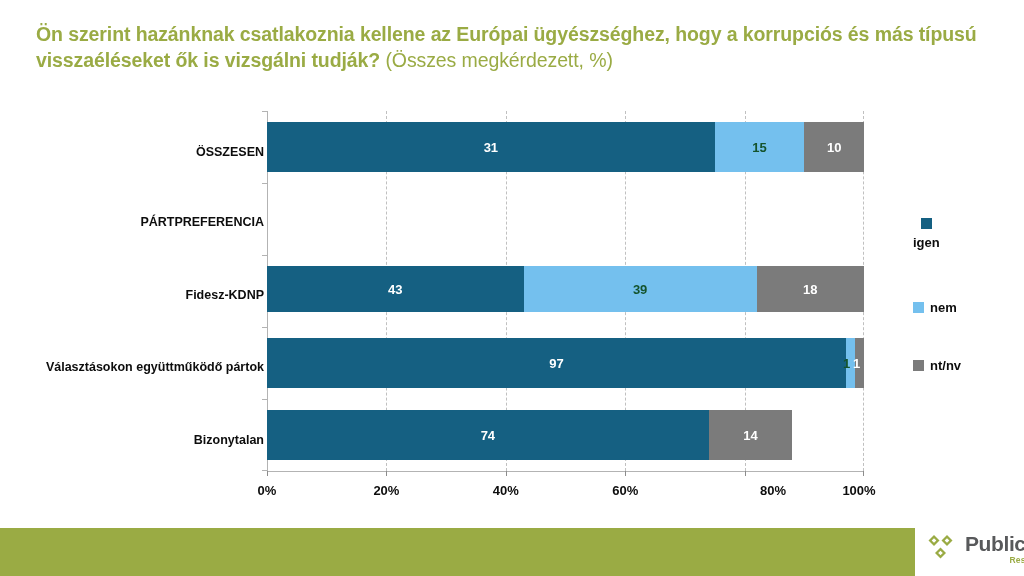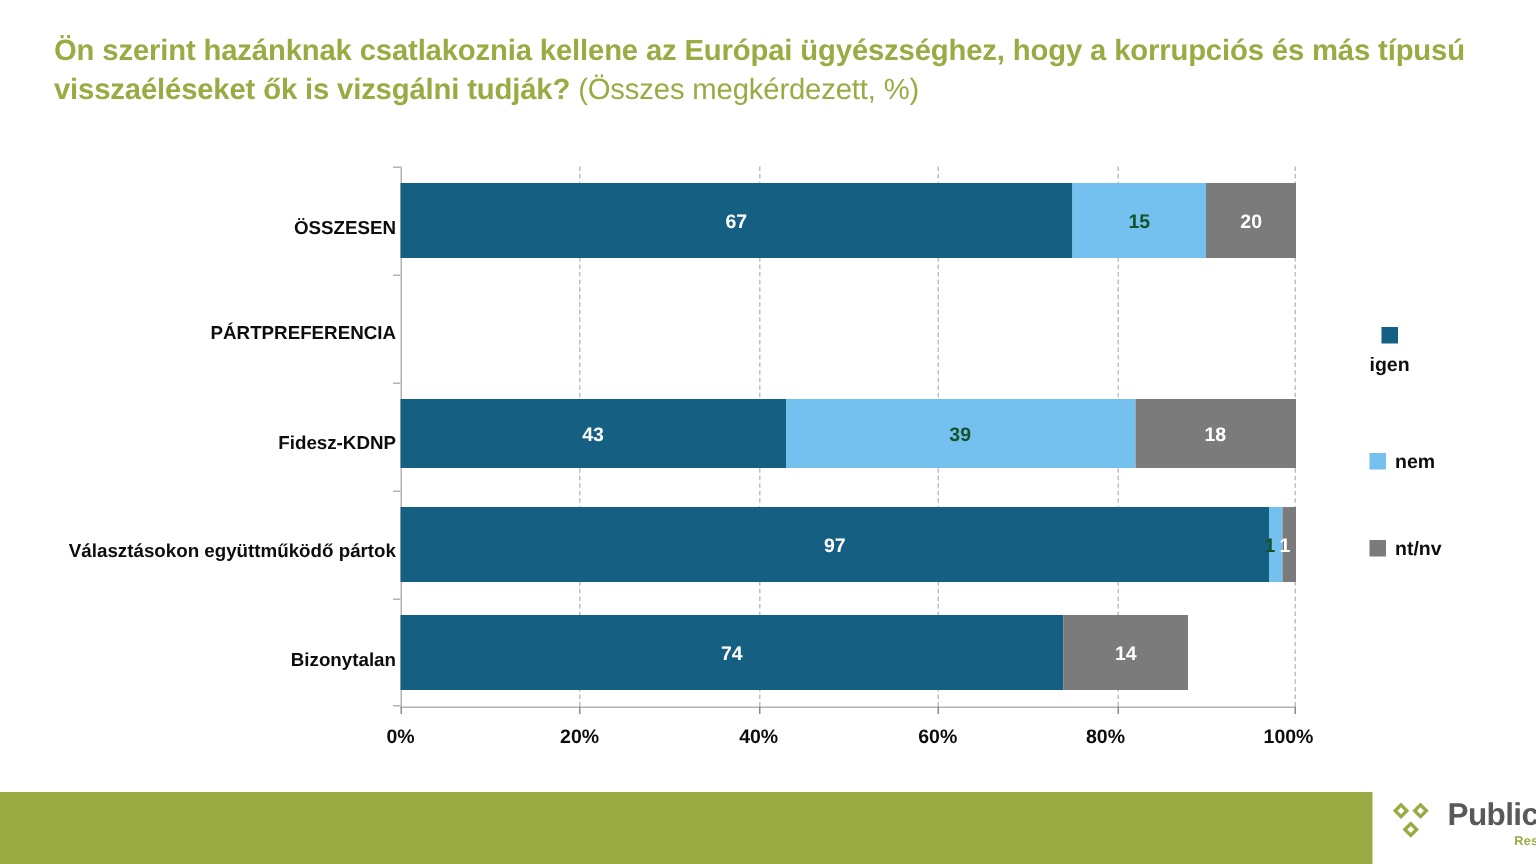--- a/index.html
+++ b/index.html
@@ -248,27 +248,27 @@
     <div class="xtick" style="left:0px;"></div>
     <div class="xtick" style="left:119.4px;"></div>
     <div class="xtick" style="left:238.8px;"></div>
     <div class="xtick" style="left:358.2px;"></div>
     <div class="xtick" style="left:477.6px;"></div>
     <div class="xtick" style="left:596px;"></div>
 
     <div class="row" style="top:11px; height:50px;">
       <div class="bar-stack">
         <div class="seg igen" style="width:75%">
-            <span class="seg-label">67</span>
+            <span class="seg-label">31</span>
           </div>
         <div class="seg nem" style="width:15%">
             <span class="seg-label">15</span>
           </div>
         <div class="seg ntnv" style="width:10%">
-            <span class="seg-label">20</span>
+            <span class="seg-label">10</span>
           </div>
       </div>
     </div>
 
     <div class="row" style="top:83px; height:50px;"></div>
 
     <div class="row" style="top:155px; height:46px;">
       <div class="bar-stack">
         <div class="seg igen" style="width:43%">
             <span class="seg-label">43</span>
@@ -304,21 +304,21 @@
         <div class="seg ntnv" style="width:14%">
             <span class="seg-label">14</span>
           </div>
       </div>
     </div>
 
     <div class="xlabel" style="left:0px;">0%</div>
     <div class="xlabel" style="left:119.4px;">20%</div>
     <div class="xlabel" style="left:238.8px;">40%</div>
     <div class="xlabel" style="left:358.2px;">60%</div>
-    <div class="xlabel" style="left:470px;">80%</div>
+    <div class="xlabel" style="left:506px;">80%</div>
     <div class="xlabel" style="left:592px;">100%</div>
   </div>
 </div>
 
 <div id="legend">
   <div class="legend-item" style="top:115px;flex-direction:column;">
     <span class="legend-swatch igen"></span>
     <span class="legend-text">igen</span>
   </div>
   <div class="legend-item" style="top:197px;">

